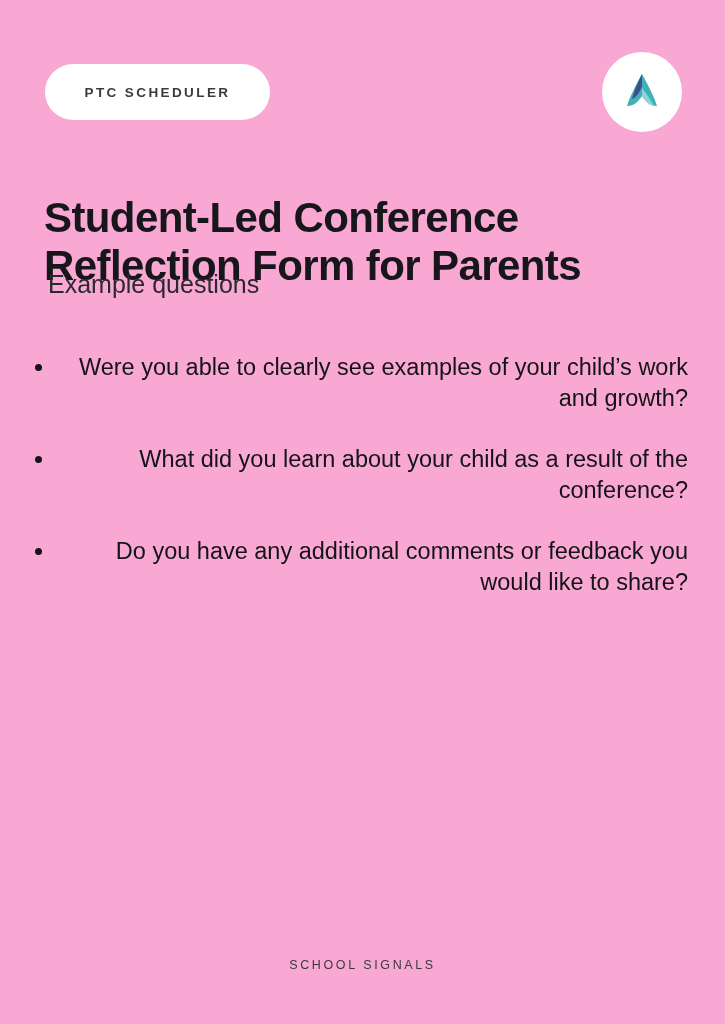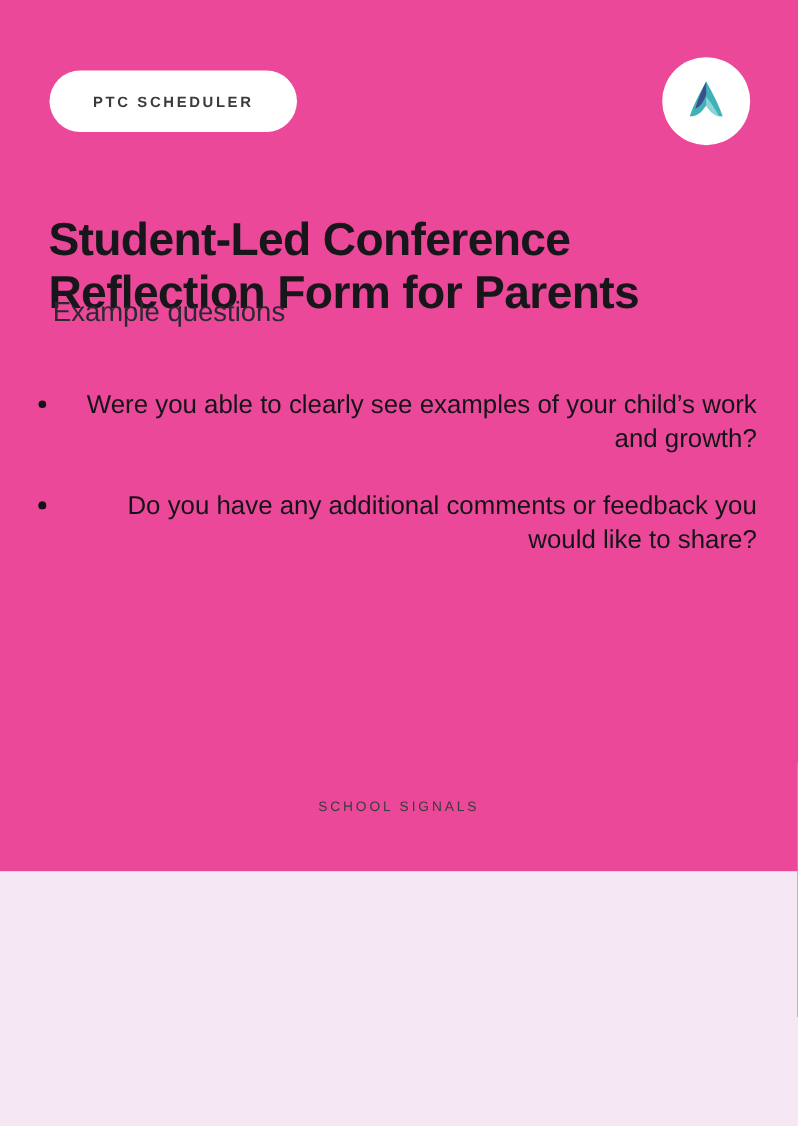--- a/index.html
+++ b/index.html
@@ -9,23 +9,23 @@
   body {
     width: 725px;
     height: 1024px;
     background: #f6e7f4;
     font-family: "Liberation Sans", sans-serif;
     overflow: hidden;
   }
   .page {
     position: relative;
     width: 725px;
-    height: 792px;
+    height: 1024px;
     box-sizing: border-box;
-    background: #ec4899;
+    background: #f9a8d4;
   }
 
   
   .badge {
     position: absolute;
     top: 64px;
     left: 45px;
     width: 225px;
     height: 56px;
     background: #ffffff;
@@ -144,20 +144,21 @@
   <h1 class="title">Student-Led Conference Reflection Form for Parents</h1>
   <div class="subtitle">Example questions</div>
 
   <ul class="questions">
     <li class="q-item">
       <span class="bullet"></span>
       <span>Were you able to clearly see examples of your child’s work and growth?</span>
     </li>
     <li class="q-item">
       <span class="bullet"></span>
+      <span>What did you learn about your child as a result of the conference?</span>
     </li>
     <li class="q-item">
       <span class="bullet"></span>
       <span>Do you have any additional comments or feedback you would like to share?</span>
     </li>
   </ul>
 
   <div class="footer">SCHOOL SIGNALS</div>
 
 </div>

